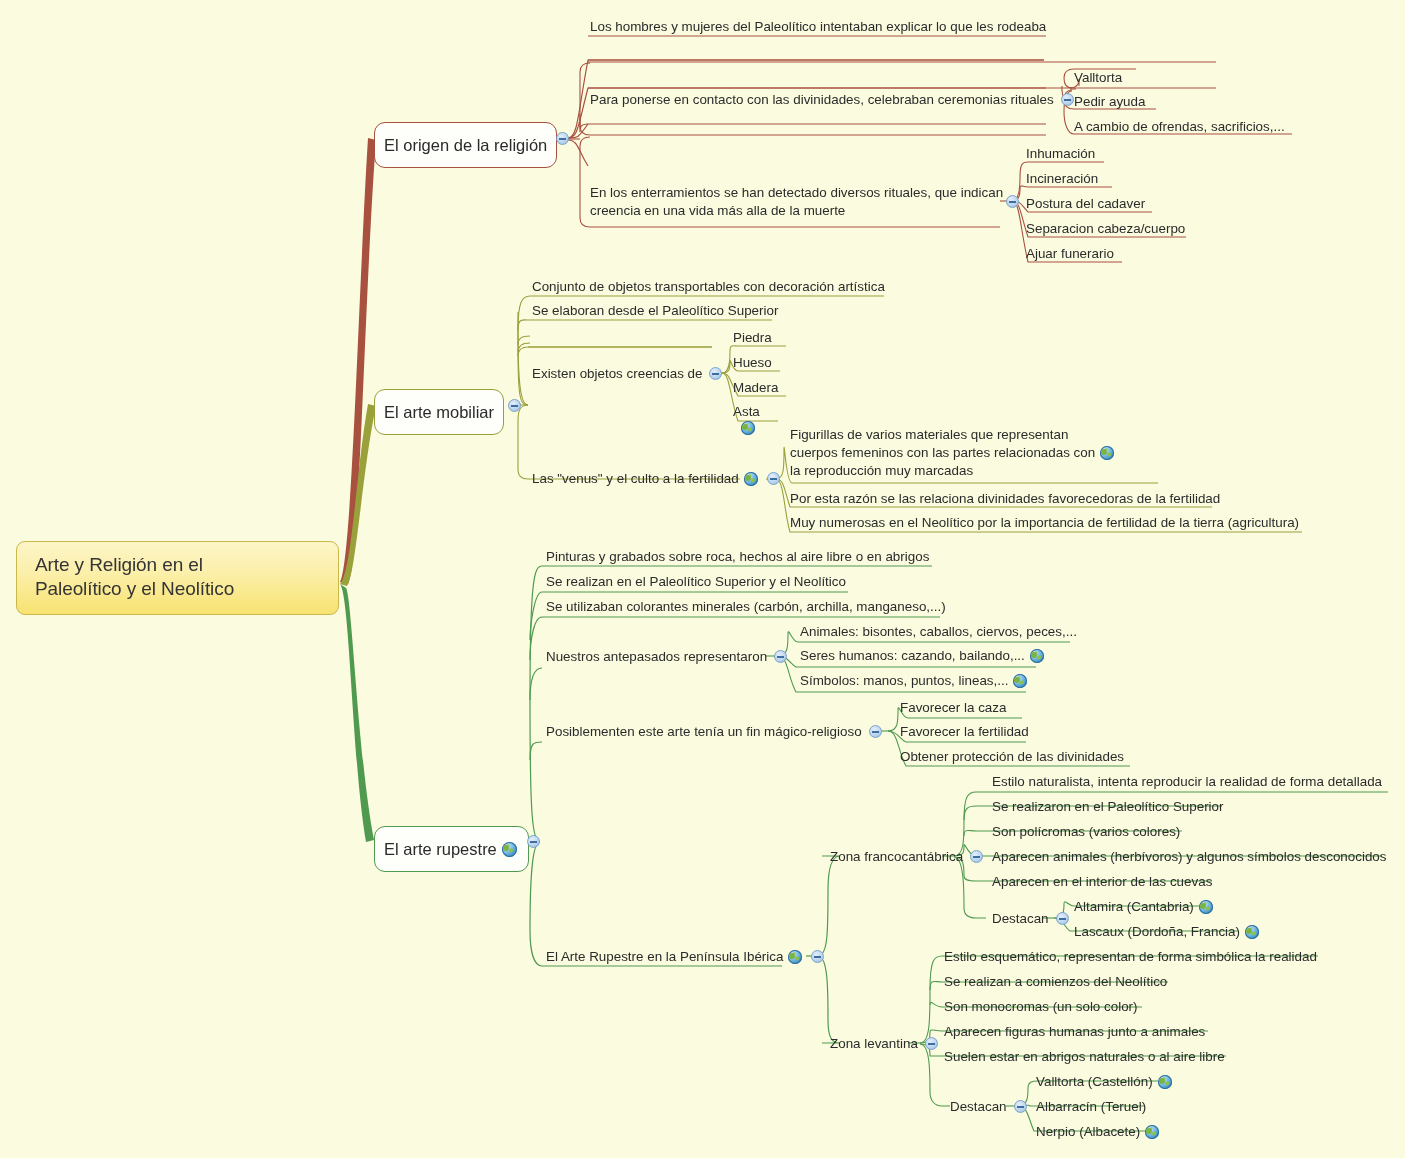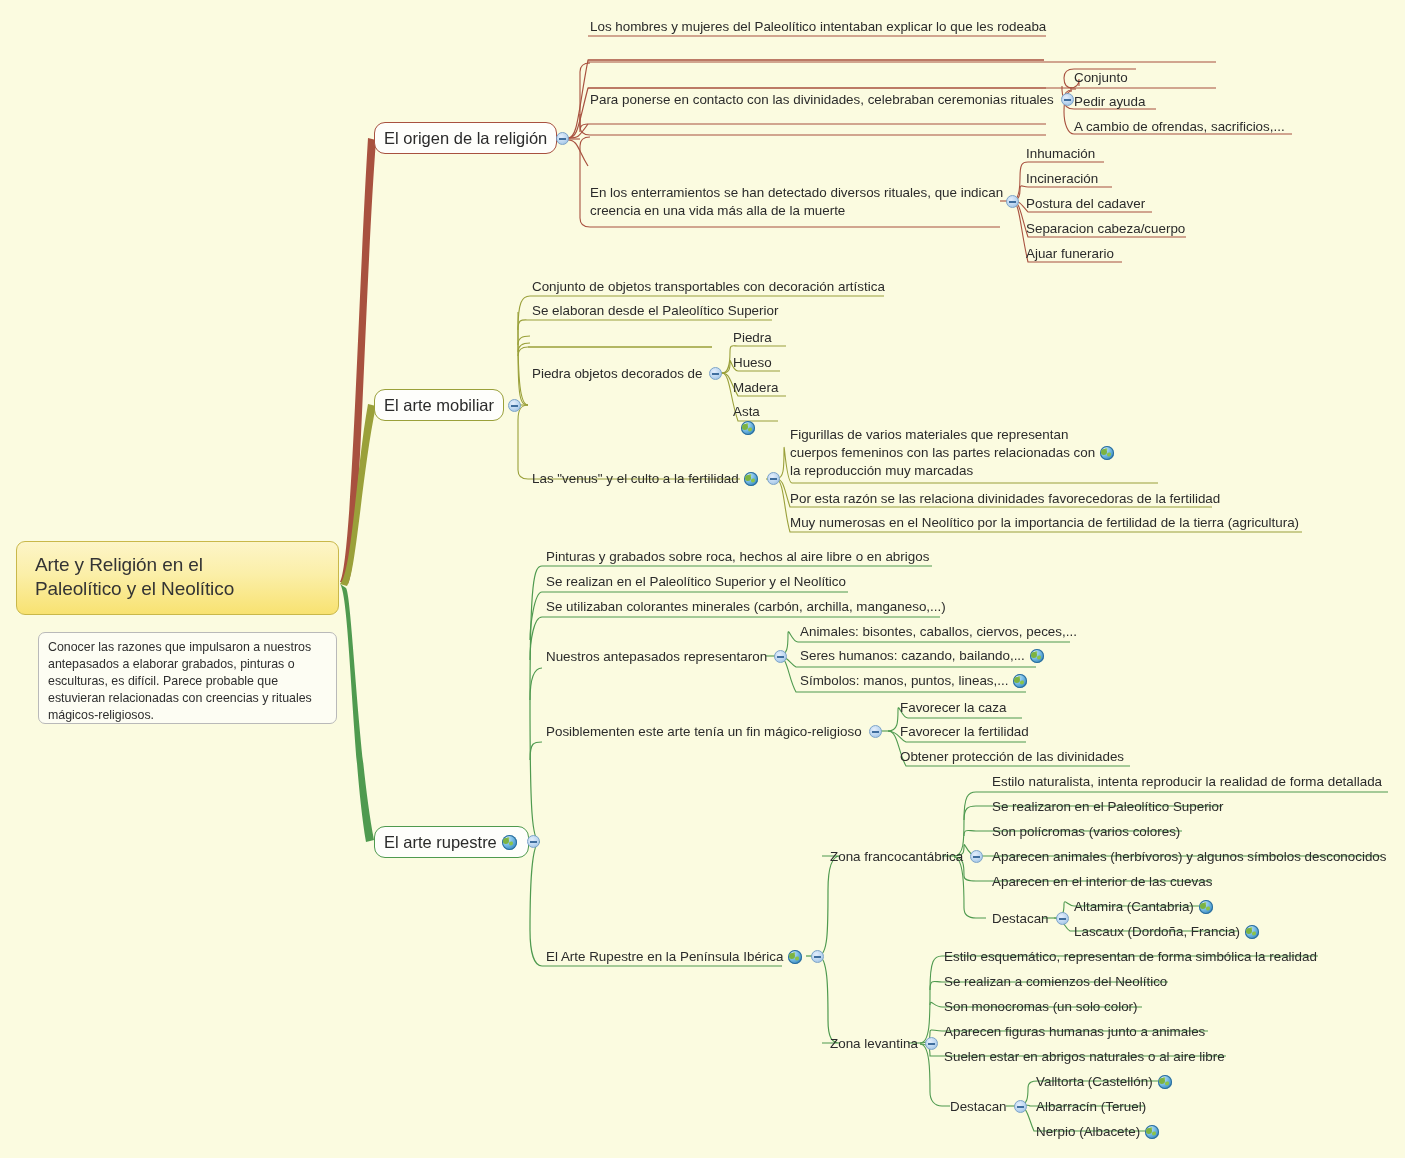--- a/index.html
+++ b/index.html
@@ -59,21 +59,21 @@
   }
 
   
   .pill {
     position: absolute;
     border-radius: 11px;
     background: #fefefb;
     display: flex;
     align-items: center;
     padding: 0 9px;
-    height: 32px;
+    height: 46px;
     white-space: nowrap;
   }
   .pill .ptext {
     font-size: 16.5px;
     color: #2b2b2b;
     line-height: 1;
   }
   .pill-religion { left: 374px; top: 122px; border: 1.3px solid #a8513f; }
   .pill-mobiliar { left: 374px; top: 389px; border: 1.3px solid #9aa03a; }
   .pill-rupestre { left: 374px; top: 826px; border: 1.3px solid #4f9a4f; }
@@ -290,36 +290,35 @@
       <path d="M1018 1106 C 1028 1106, 1028 1118, 1034 1131 L 1158 1131"></path>
     </g>
   </svg>
 
   <div class="root-node">
     <div class="root-title">
       <div>Arte y Religión en el</div>
       <div>Paleolítico y el Neolítico</div>
     </div>
   </div>
-  <div class="root-note">Conocer las razones que impulsaron a nuestros antepasados a elaborar grabados, pinturas o esculturas, es difícil. Parece probable que estuvieran relacionadas con creencias y rituales mágicos-religiosos.</div>
 
   <div class="pill pill-religion">
     <span class="ptext">El origen de la religión</span>
   </div>
   <span class="collapse" style="position:absolute; left:556px; top:132px; margin:0;"></span>
 
   <div class="topic" style="left:590px; top:18px;">
     <span class="ttext">Los hombres y mujeres del Paleolítico intentaban explicar lo que les rodeaba</span>
   </div>
   <div class="topic inline-row" style="left:590px; top:91px; align-items:center;">
     <span class="ttext">Para ponerse en contacto con las divinidades, celebraban ceremonias rituales</span>
     <span class="collapse"></span>
   </div>
   <div class="topic" style="left:1074px; top:69px;">
-    <span class="ttext">Conjunto</span>
+    <span class="ttext">Valltorta</span>
   </div>
   <div class="topic" style="left:1074px; top:93px;">
     <span class="ttext">Pedir ayuda</span>
   </div>
   <div class="topic" style="left:1074px; top:118px;">
     <span class="ttext">A cambio de ofrendas, sacrificios,...</span>
   </div>
 
   <div class="topic wrap" style="left:590px; top:184px; width:420px; display:block;">
     <div>En los enterramientos se han detectado diversos rituales, que indican</div>
@@ -348,21 +347,21 @@
   </div>
   <span class="collapse" style="position:absolute; left:508px; top:399px; margin:0;"></span>
 
   <div class="topic" style="left:532px; top:278px;">
     <span class="ttext">Conjunto de objetos transportables con decoración artística</span>
   </div>
   <div class="topic" style="left:532px; top:302px;">
     <span class="ttext">Se elaboran desde el Paleolítico Superior</span>
   </div>
   <div class="topic inline-row" style="left:532px; top:365px; align-items:center;">
-    <span class="ttext">Piedra objetos decorados de</span>
+    <span class="ttext">Existen objetos creencias de</span>
     <span class="collapse"></span>
   </div>
   <div class="topic" style="left:733px; top:329px;">
     <span class="ttext">Piedra</span>
   </div>
   <div class="topic" style="left:733px; top:354px;">
     <span class="ttext">Hueso</span>
   </div>
   <div class="topic" style="left:733px; top:379px;">
     <span class="ttext">Madera</span>

